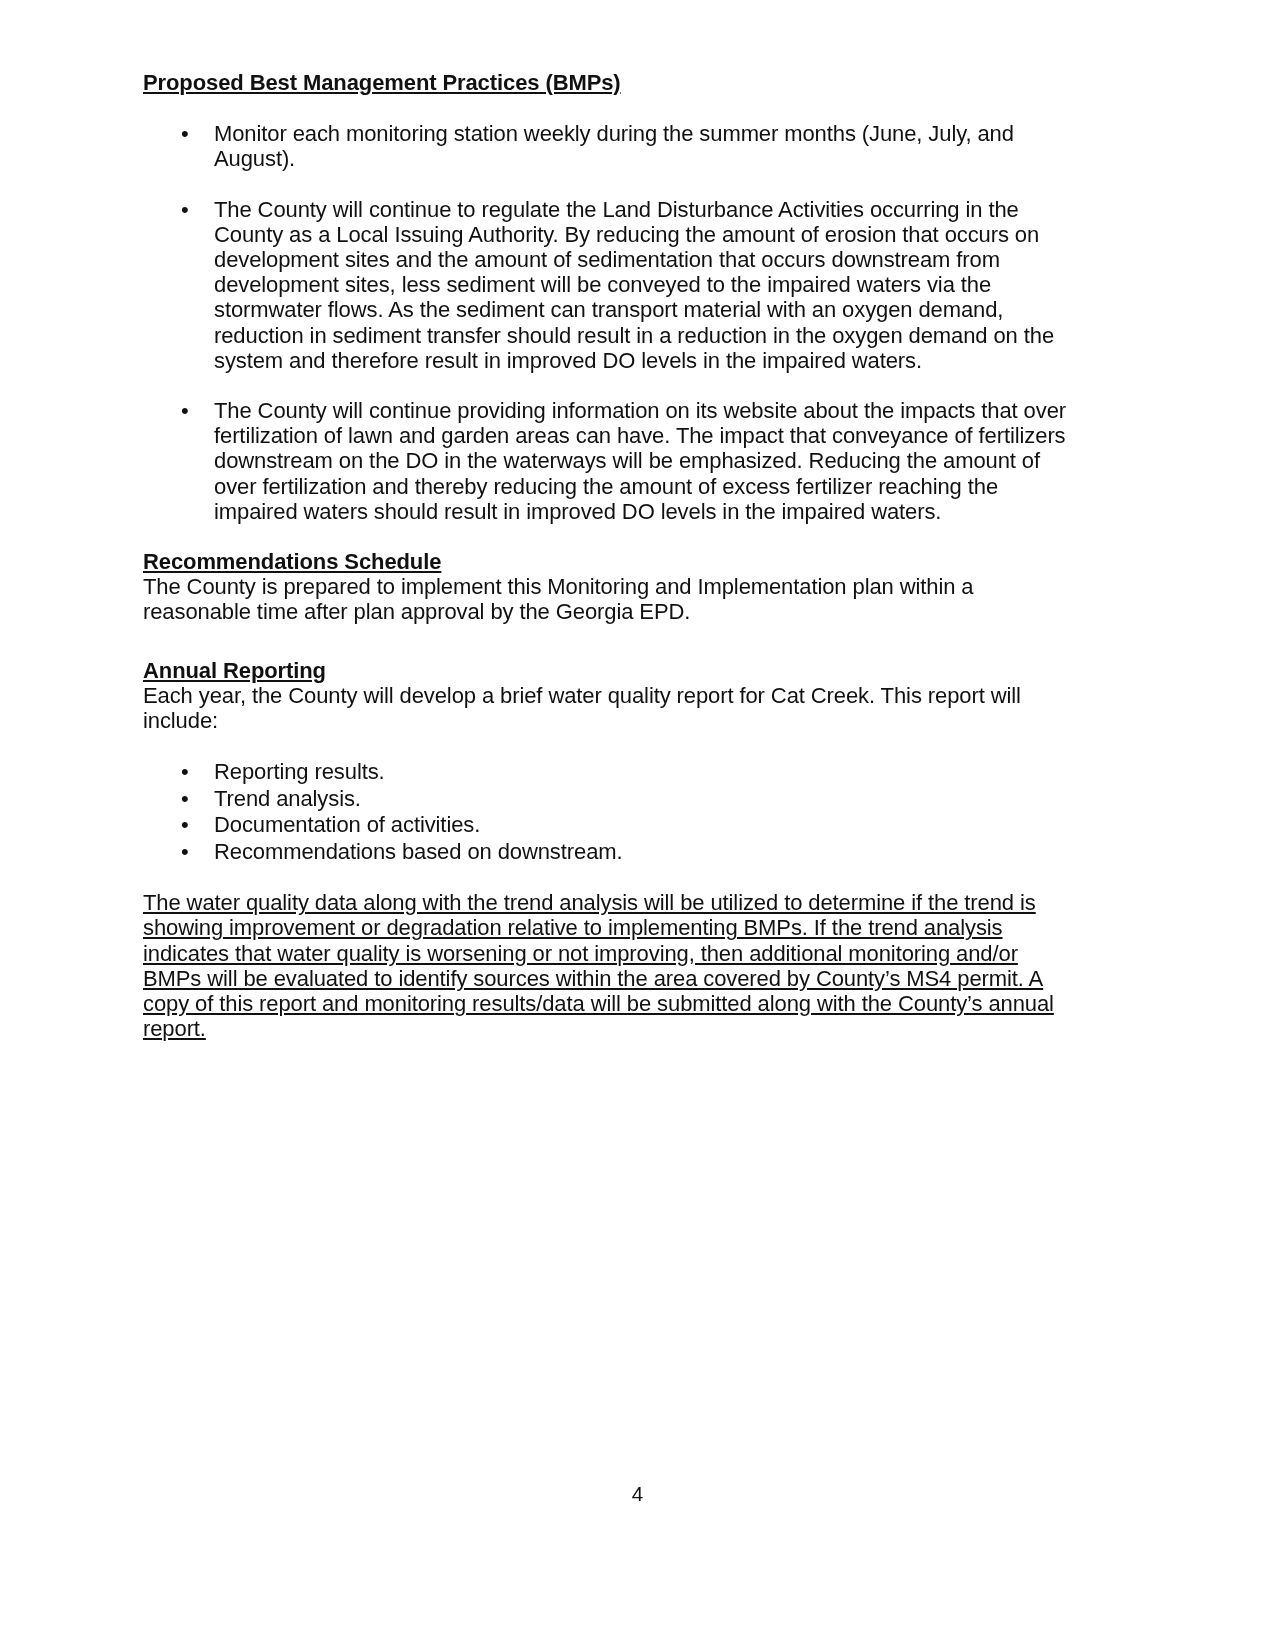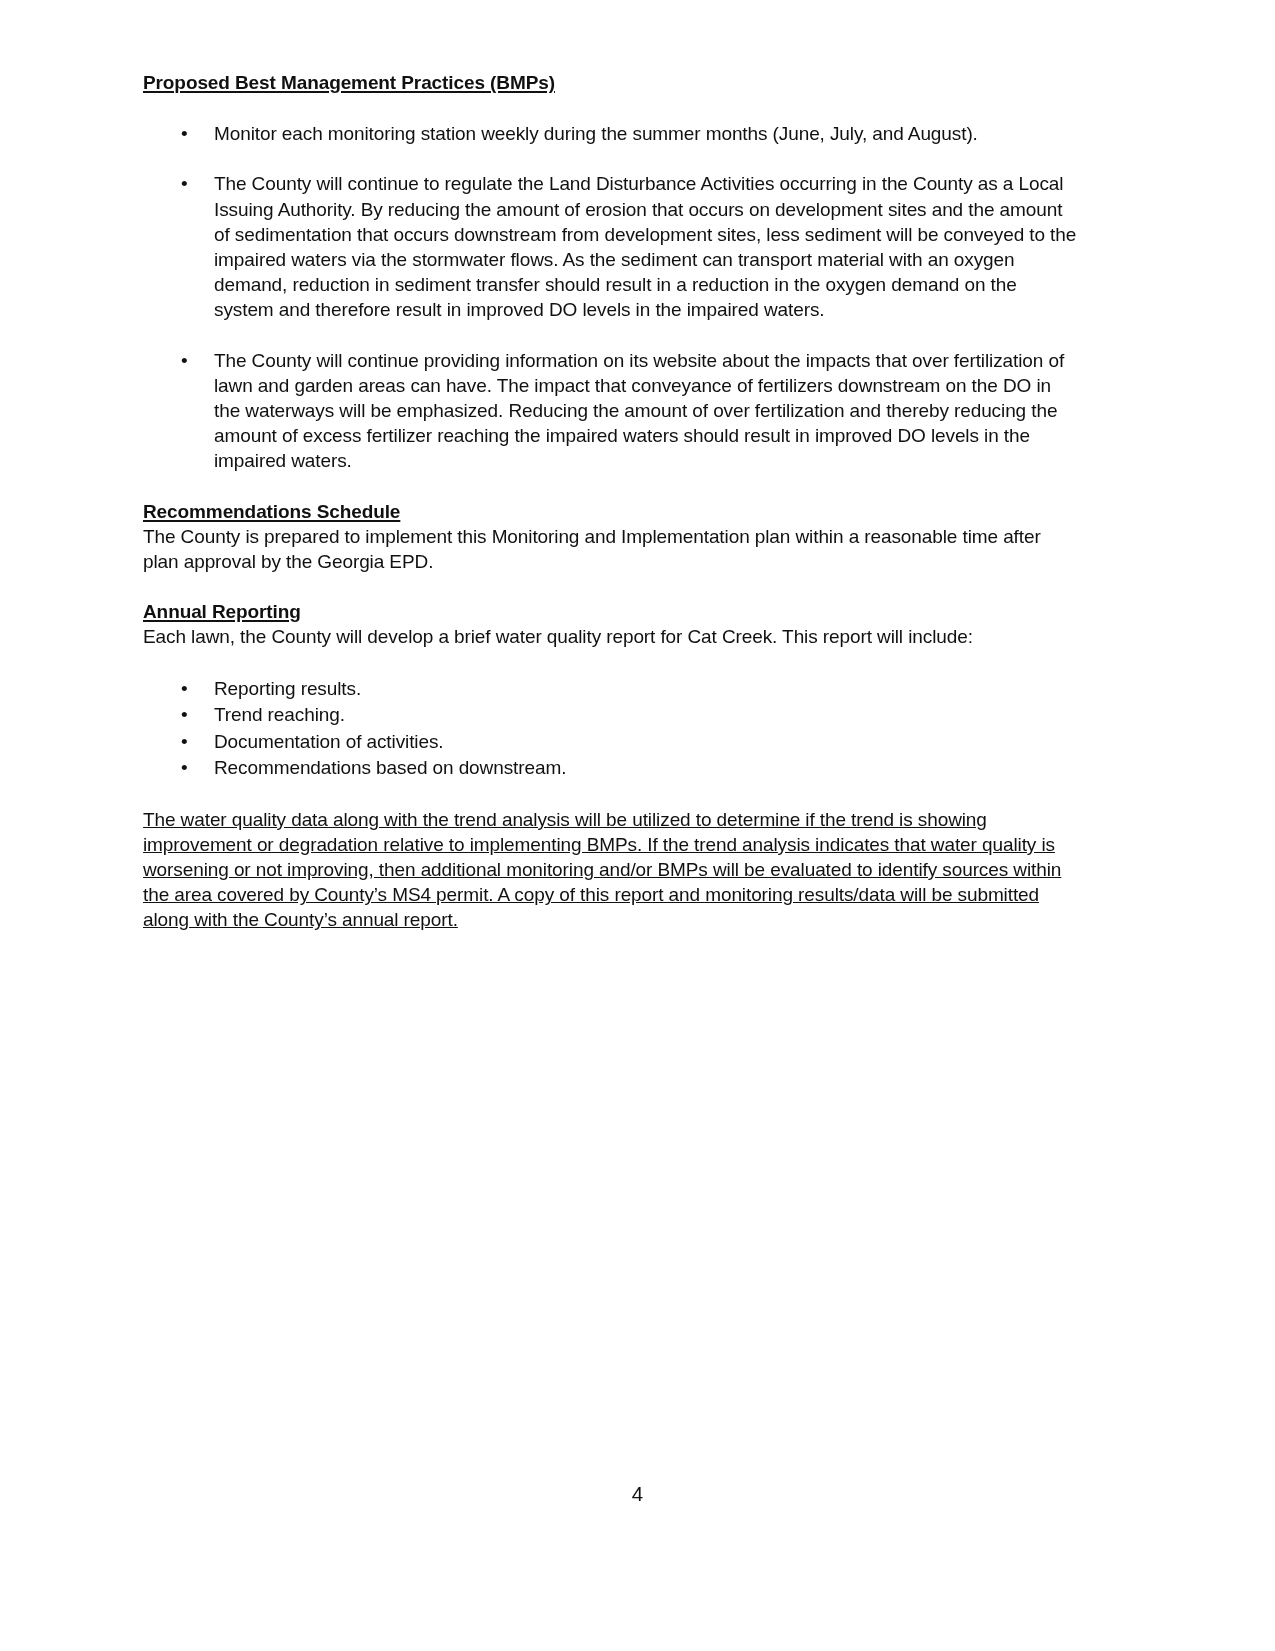--- a/index.html
+++ b/index.html
@@ -13,21 +13,21 @@
       position: relative;
       overflow: hidden;
       font-family: "Liberation Sans", sans-serif;
       color: #111111;
     }
     .page {
       position: absolute;
       left: 143px;
       top: 70px;
       width: 935px;
-      font-size: 19px;
+      font-size: 22px;
       line-height: 25.2px;
       letter-spacing: -0.1px;
     }
     .heading {
       font-weight: bold;
       text-decoration: underline;
       text-decoration-thickness: 2px;
       text-underline-offset: 2px;
       margin: 0;
     }
@@ -56,21 +56,21 @@
       list-style: none;
       margin: 26px 0 0 0;
       padding: 0;
     }
     .report-list li {
       position: relative;
       padding-left: 71px;
       line-height: 26.5px;
     }
     .section {
-      margin-top: 25px;
+      margin-top: 33px;
     }
     .closing {
       margin-top: 25px;
       text-decoration: underline;
     }
     .page-number {
       position: absolute;
       top: 1482px;
       left: 0;
       width: 1275px;
@@ -101,29 +101,29 @@
     </ul>
   </div>
 
   <div>
     <p class="heading">Recommendations Schedule</p>
     <p>The County is prepared to implement this Monitoring and Implementation plan within a reasonable time after plan approval by the Georgia EPD.</p>
   </div>
 
   <div class="section">
     <p class="heading">Annual Reporting</p>
-    <p>Each lawn, the County will develop a brief water quality report for Cat Creek. This report will include:</p>
+    <p>Each year, the County will develop a brief water quality report for Cat Creek. This report will include:</p>
     <ul class="report-list">
       <li>
         <span class="bullet">•</span>
         <span>Reporting results.</span>
       </li>
       <li>
         <span class="bullet">•</span>
-        <span>Trend reaching.</span>
+        <span>Trend analysis.</span>
       </li>
       <li>
         <span class="bullet">•</span>
         <span>Documentation of activities.</span>
       </li>
       <li>
         <span class="bullet">•</span>
         <span>Recommendations based on downstream.</span>
       </li>
     </ul>

